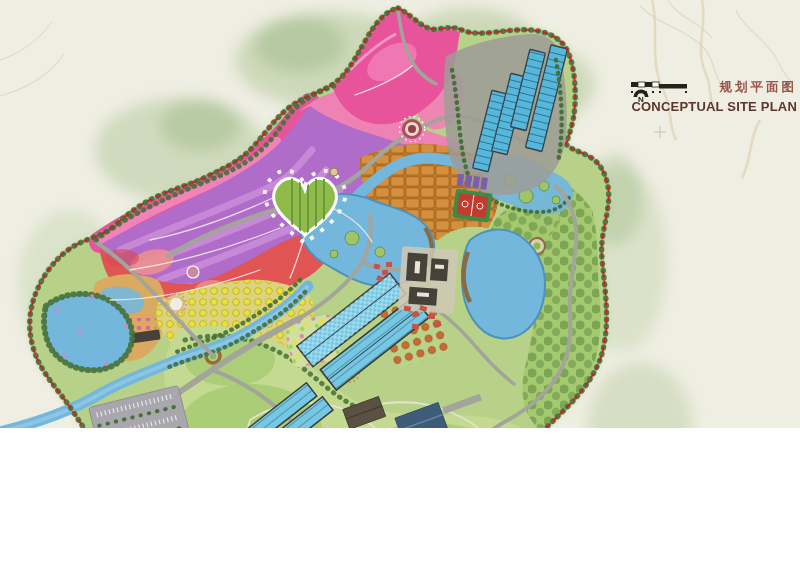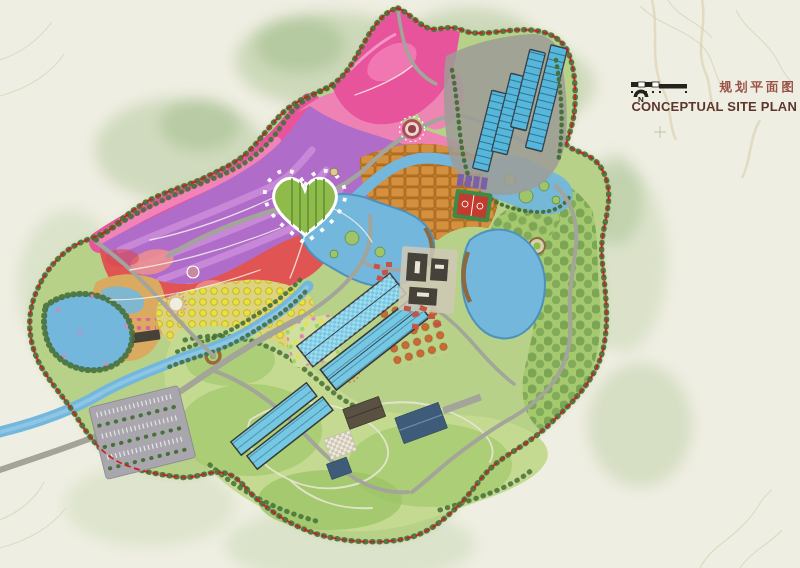--- a/index.html
+++ b/index.html
@@ -1,16 +1,16 @@
 <!DOCTYPE html>
 <html style="--c-paper: #efeee2; --c-contour: #ddd7bf; --c-context: #b7cba0; --c-context_soft: #cfdcbc; --c-site_base: #b7d188; --c-hill_light: #c3da90; --c-hill_mid: #a4c96e; --c-hill_dark: #6f9c49; --c-tree_dark: #47703a; --c-purple: #b06cc9; --c-purple_light: #d092dd; --c-magenta: #e8549c; --c-pink: #ef82b5; --c-red: #e05454; --c-salmon: #ef908c; --c-yellow_ground: #ddd37e; --c-yellow_dot: #e9e13d; --c-orange: #d6923f; --c-orange_cell: #bf7c30; --c-tan: #d9aa60; --c-water: #74b7dd; --c-water_deep: #4d92bb; --c-gh_blue: #55b7dc; --c-gh_cyan: #74c8e4; --c-gh_frame: #39424a; --c-pad_gray: #9d9c96; --c-road: #a3a49a; --c-path_white: #f4f3ea; --c-roof_dark: #474239; --c-roof_brown: #5a5143; --c-roof_blue: #3e5c7a; --c-roof_red: #c35548; --c-court_red: #c23b2e; --c-court_green: #3f8a46; --c-pergola_purple: #7b5fa8; --c-boundary_red: #cf1d15; --c-parking_gray: #a9a7ad; --c-title_zh: #9a5248; --c-title_en: #5e352c; --c-compass_dark: #23231c;"><head>
 <meta charset="utf-8">
 <style>
   html,body{margin:0;padding:0;background:#fff;}
-  .stage{position:relative;width:800px;height:568px;overflow:hidden;
+  .stage{position:relative;width:800px;height:428px;overflow:hidden;
          background:var(--c-paper,#efeee2);font-family:"Liberation Sans",sans-serif;}
   .stage svg{display:block;position:absolute;top:0;left:0;}
   .titleblock{position:absolute;top:81px;right:3px;text-align:right;line-height:1.05;}
   .t-zh{font-size:12.5px;font-weight:bold;letter-spacing:3px;color:var(--c-title_zh,#9a5248);}
   .t-en{font-size:13px;font-weight:bold;letter-spacing:.2px;color:var(--c-title_en,#5e352c);margin-top:6px;}
   .t-row{display:flex;justify-content:flex-end;align-items:flex-start;gap:7px;margin-top:5px;padding-right:20px;}
   .rd{stroke:var(--c-road);fill:none;stroke-linecap:round}
   .wp{stroke:var(--c-path_white);fill:none;stroke-linecap:round;opacity:.85}
   .tl{stroke:var(--c-tree_dark);fill:none;stroke-linecap:round}
   .hp{stroke:#e8e6d6;fill:none;stroke-linecap:round;opacity:.9}

